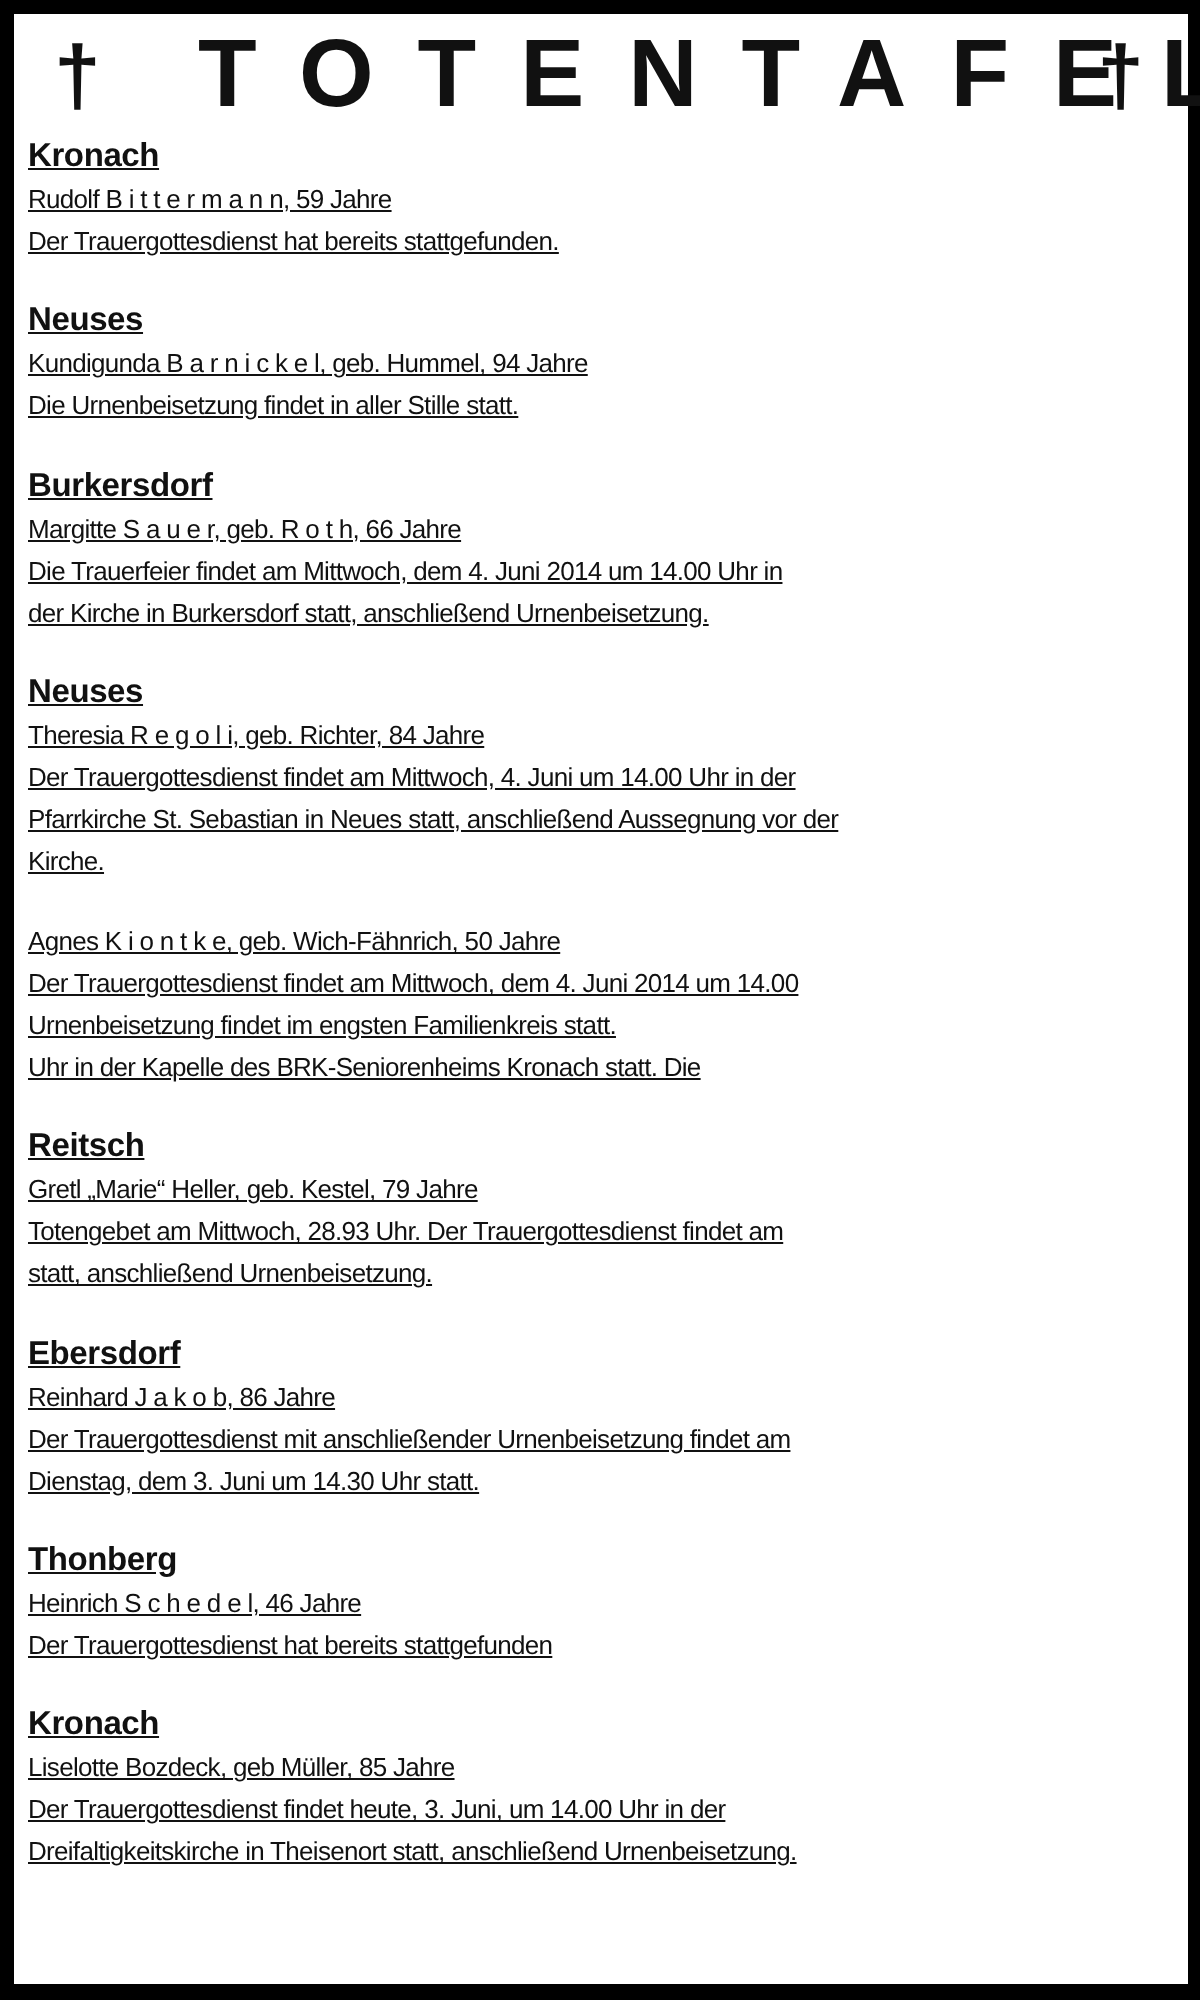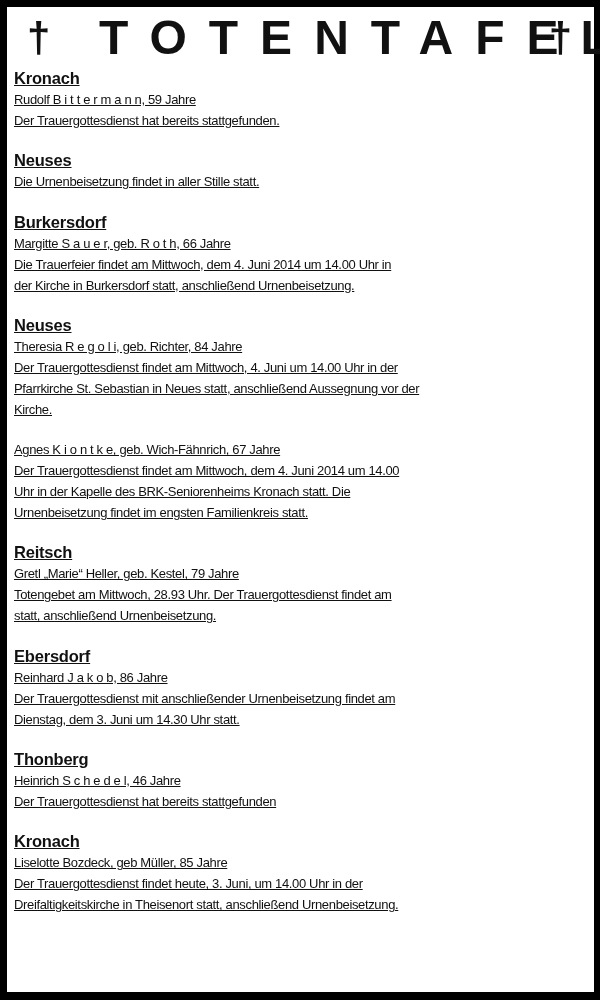--- a/index.html
+++ b/index.html
@@ -55,43 +55,44 @@
 
     <div class="list">
       <div class="entry">
         <div class="place">Kronach</div>
         <div class="line">Rudolf B i t t e r m a n n, 59 Jahre</div>
         <div class="line">Der Trauergottesdienst hat bereits stattgefunden.</div>
       </div>
 
       <div class="entry">
         <div class="place">Neuses</div>
+        <div class="line">Kundigunda B a r n i c k e l, geb. Hummel, 94 Jahre</div>
         <div class="line">Die Urnenbeisetzung findet in aller Stille statt.</div>
       </div>
 
       <div class="entry">
         <div class="place">Burkersdorf</div>
         <div class="line">Margitte S a u e r, geb. R o t h, 66 Jahre</div>
         <div class="line">Die Trauerfeier findet am Mittwoch, dem 4. Juni 2014 um 14.00 Uhr in</div>
         <div class="line">der Kirche in Burkersdorf statt, anschließend Urnenbeisetzung.</div>
       </div>
 
       <div class="entry">
         <div class="place">Neuses</div>
         <div class="line">Theresia R e g o l i, geb. Richter, 84 Jahre</div>
         <div class="line">Der Trauergottesdienst findet am Mittwoch, 4. Juni um 14.00 Uhr in der</div>
         <div class="line">Pfarrkirche St. Sebastian in Neues statt, anschließend Aussegnung vor der</div>
         <div class="line">Kirche.</div>
       </div>
 
       <div class="entry">
-        <div class="line">Agnes K i o n t k e, geb. Wich-Fähnrich, 67 Jahre</div>
+        <div class="line">Agnes K i o n t k e, geb. Wich-Fähnrich, 50 Jahre</div>
         <div class="line">Der Trauergottesdienst findet am Mittwoch, dem 4. Juni 2014 um 14.00</div>
+        <div class="line">Urnenbeisetzung findet im engsten Familienkreis statt.</div>
         <div class="line">Uhr in der Kapelle des BRK-Seniorenheims Kronach statt. Die</div>
-        <div class="line">Urnenbeisetzung findet im engsten Familienkreis statt.</div>
       </div>
 
       <div class="entry">
         <div class="place">Reitsch</div>
         <div class="line">Gretl „Marie“ Heller, geb. Kestel, 79 Jahre</div>
         <div class="line">Totengebet am Mittwoch, 28.93 Uhr. Der Trauergottesdienst findet am</div>
         <div class="line">statt, anschließend Urnenbeisetzung.</div>
       </div>
 
       <div class="entry">

